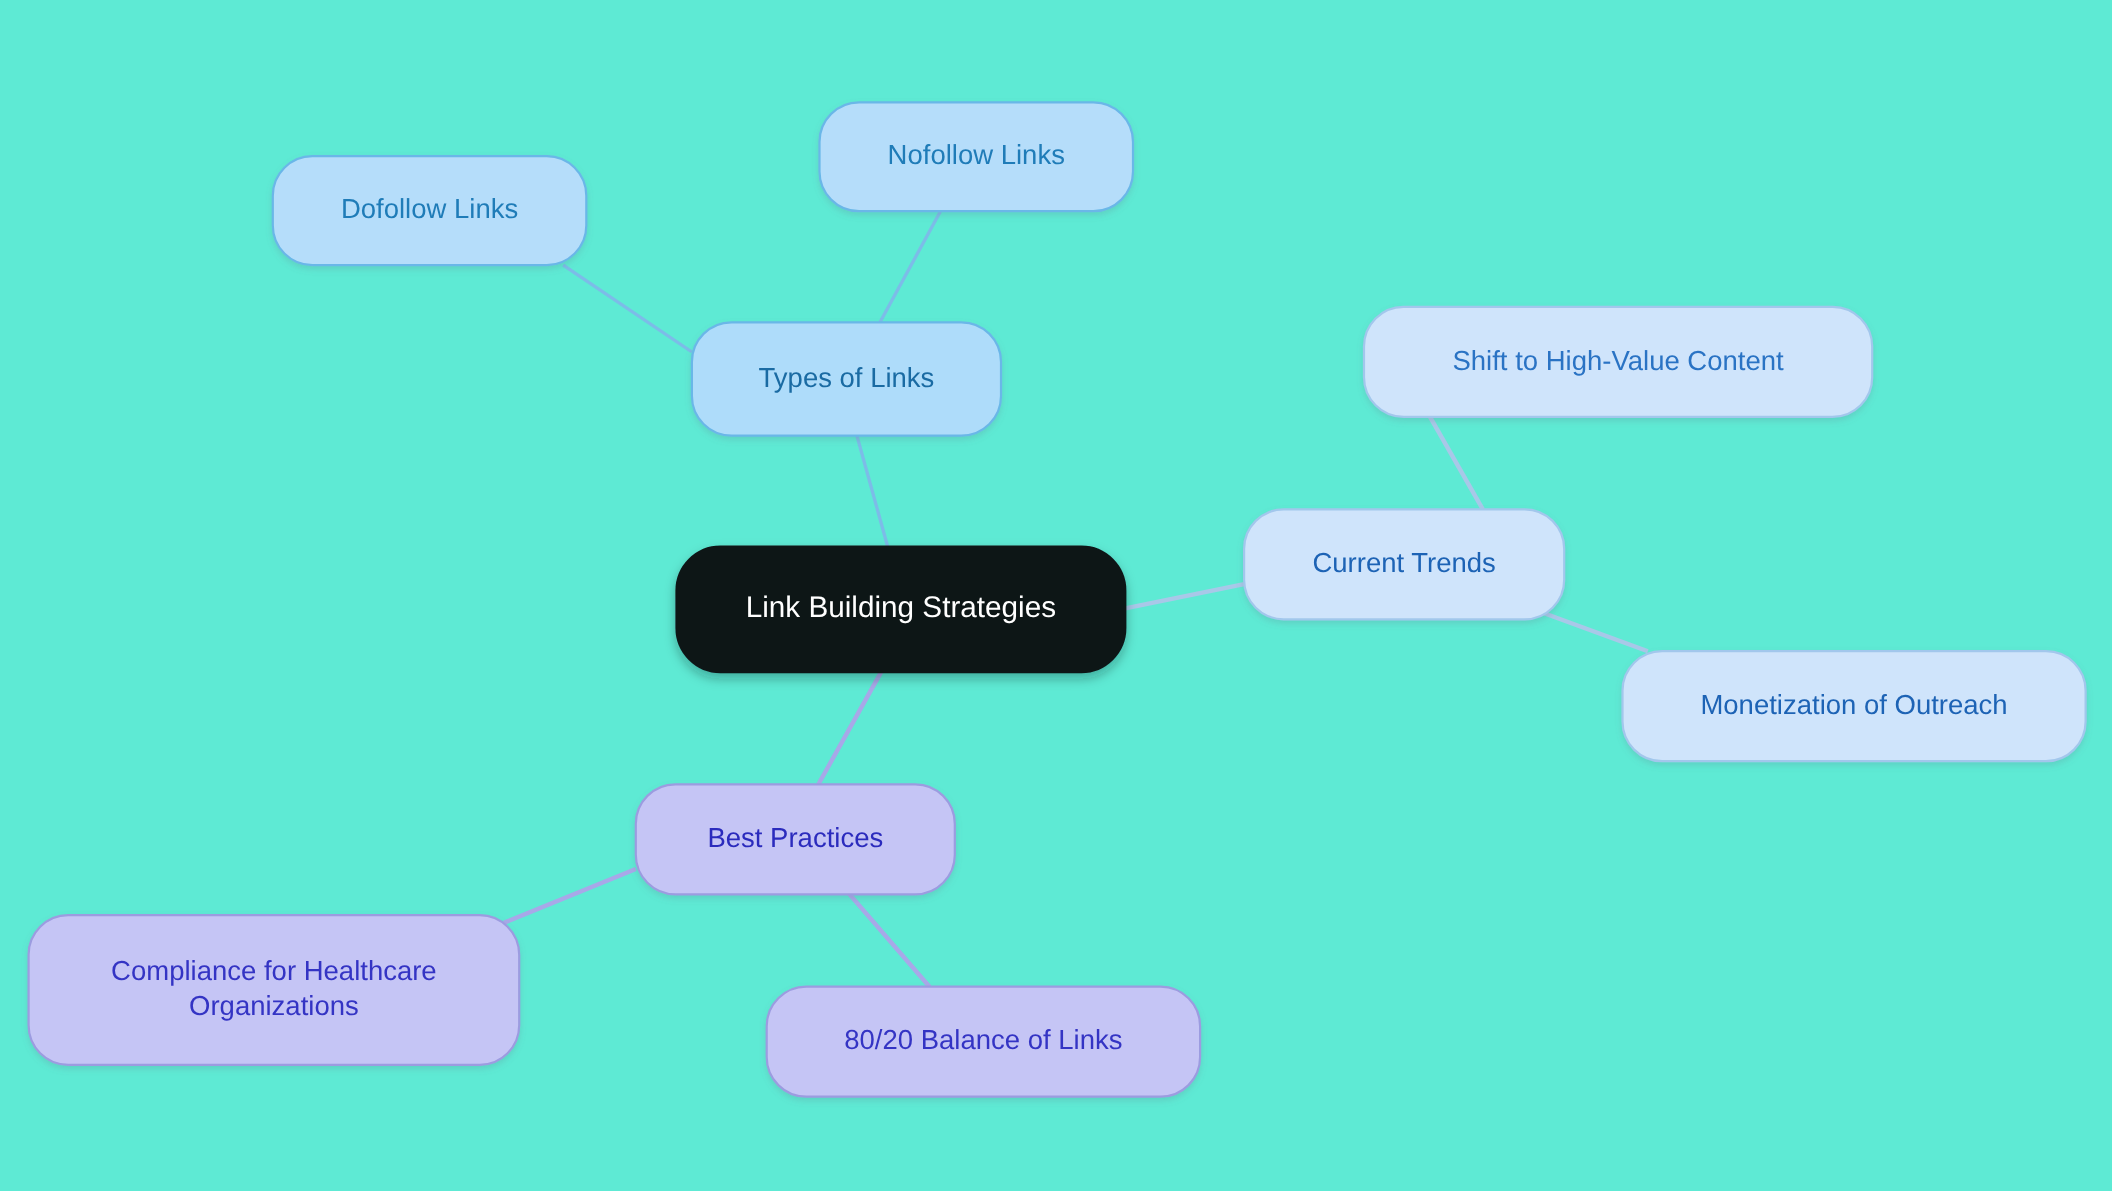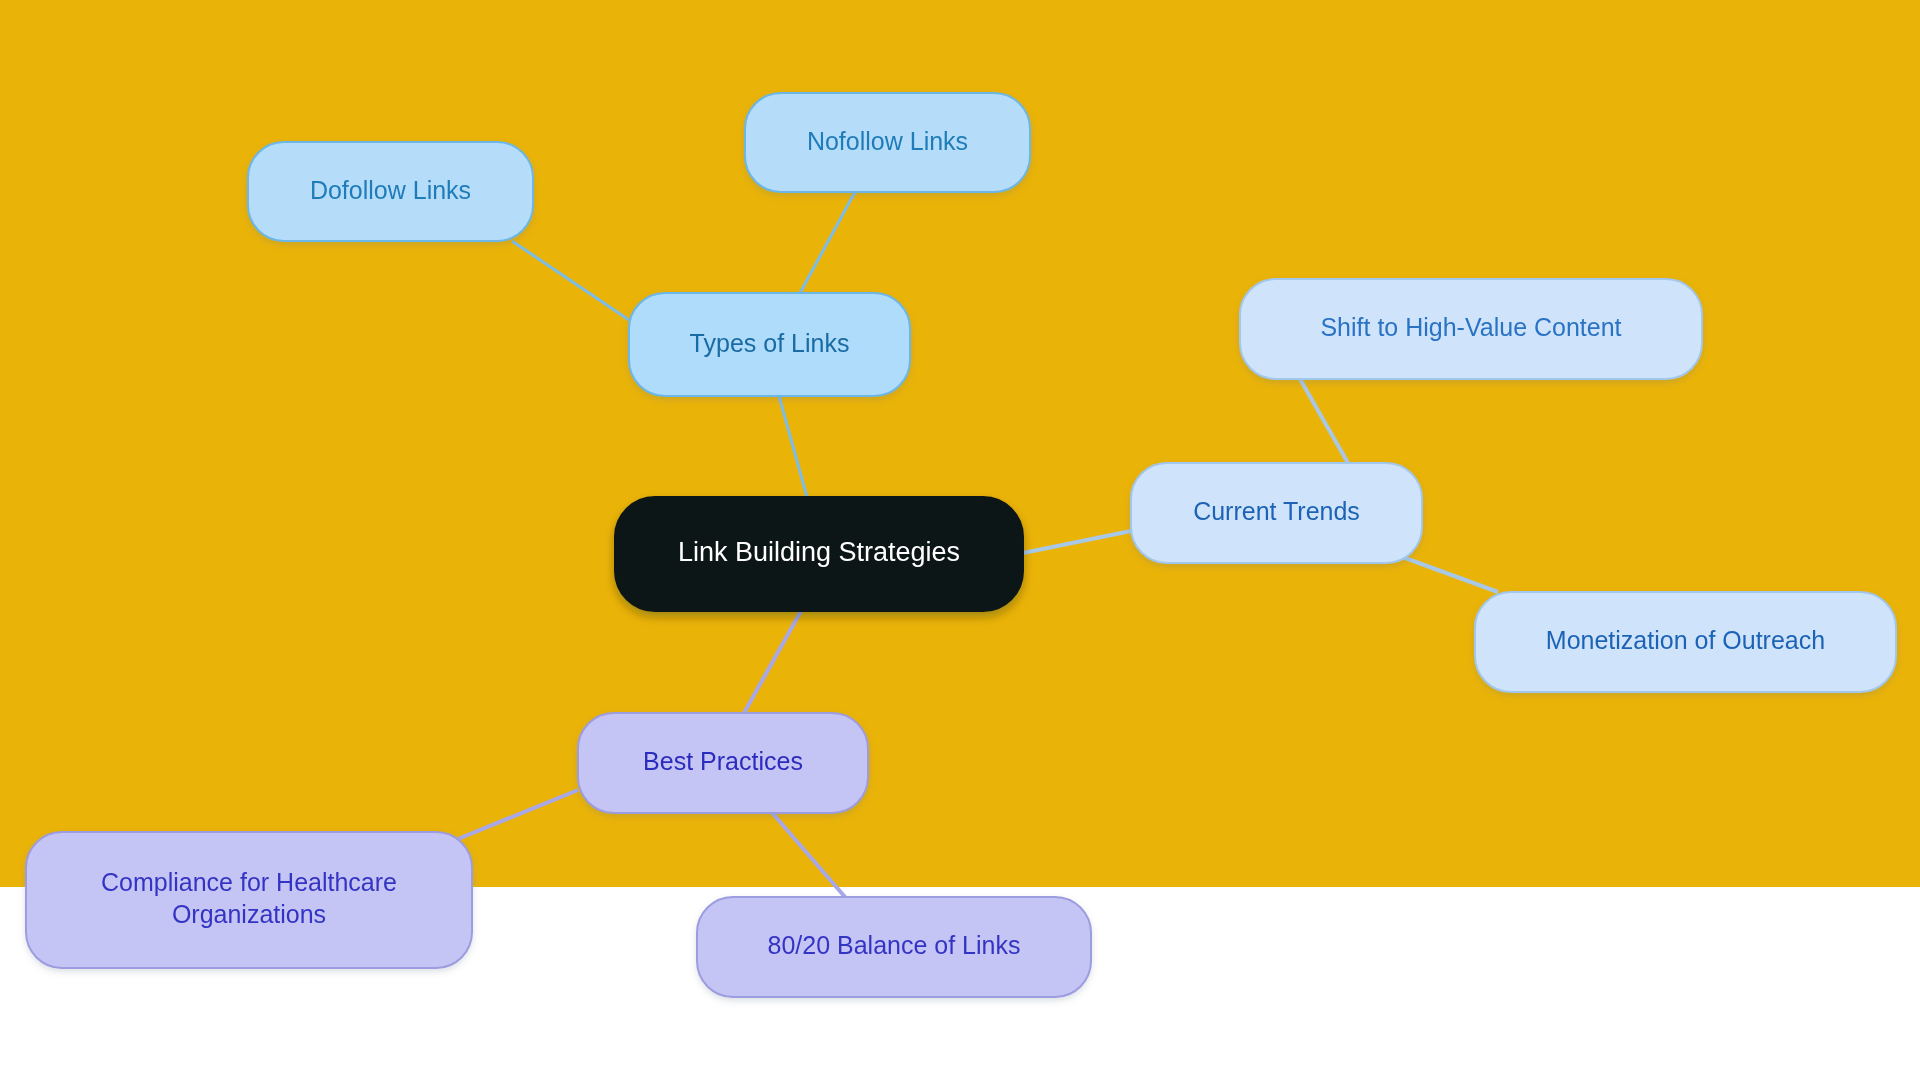--- a/index.html
+++ b/index.html
@@ -10,22 +10,22 @@
   }
   body {
     width: 1920px;
     height: 1083px;
     overflow: hidden;
     font-family: "Liberation Sans", sans-serif;
   }
   #mindmap-root {
     position: relative;
     width: 1920px;
-    height: 887px;
-    background: #eab308;
+    height: 1083px;
+    background: #5eead4;
   }
   #mindmap-svg {
     position: absolute;
     top: 0;
     left: 0;
     width: 1920px;
     height: 1083px;
     display: block;
   }
   .node-rect {

